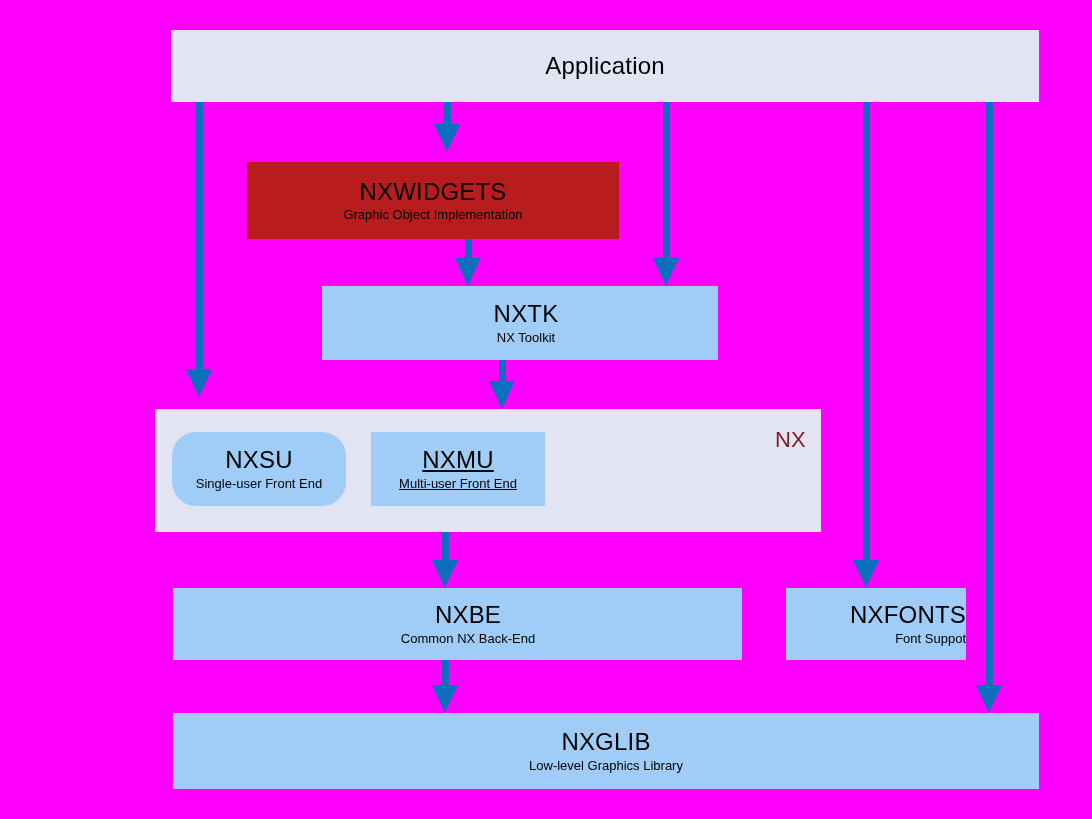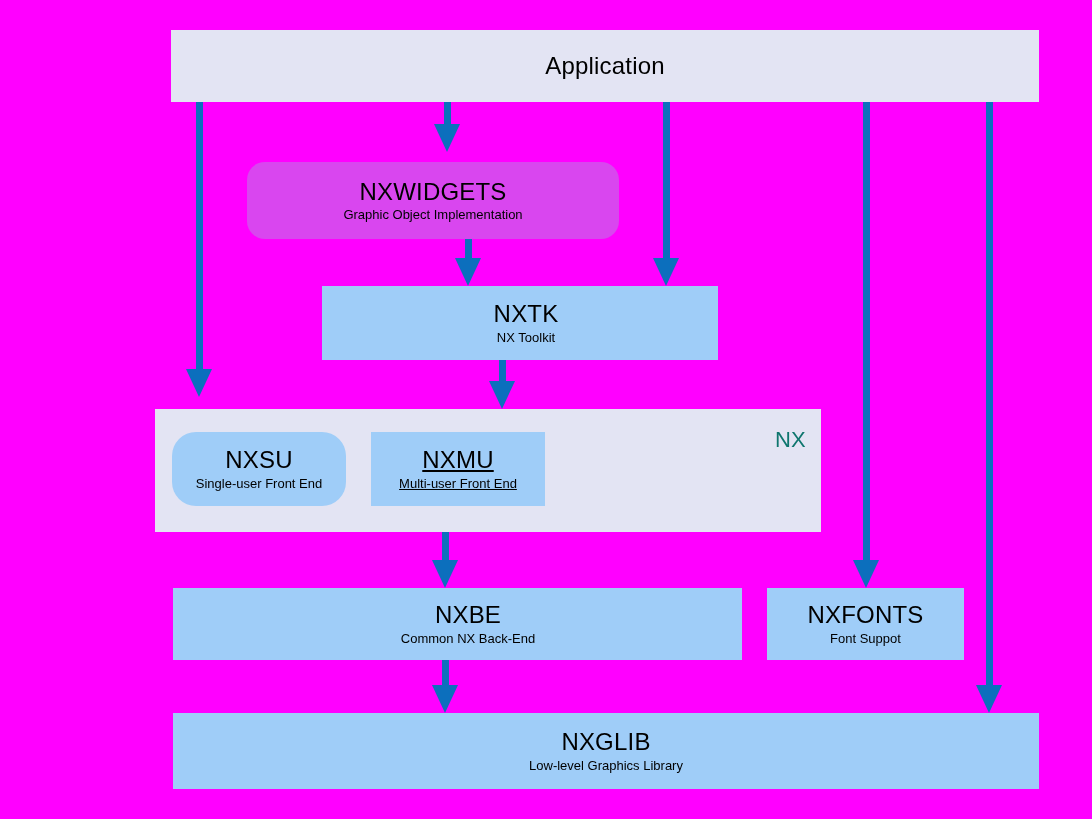--- a/index.html
+++ b/index.html
@@ -41,28 +41,28 @@
     font-weight: 400;
     margin-top: 3px;
     white-space: nowrap;
   }
   .box.single .title {
     font-size: 24px;
   }
 
   
   .fill-lavender { background: #e3e4f3; }
-  .fill-gray     { background: #d946ef; border-radius: 18px; }
+  .fill-gray     { background: #b91c1c; }
   .fill-blue     { background: #9fcdf8; }
 
   
   .group-label {
     position: absolute;
     font-size: 22px;
-    color: #0f766e;
+    color: #7f1d1d;
     white-space: nowrap;
   }
 
   
   .arrow {
     position: absolute;
   }
   .arrow .shaft {
     position: absolute;
     left: 50%;
@@ -160,21 +160,21 @@
     <div class="title">NXMU</div>
     <div class="subtitle">Multi-user Front End</div>
   </div>
 
 
   <div class="box fill-blue" style="left:173px; top:588px; width:569px; height:72px;padding-left:21px;">
     <div class="title">NXBE</div>
     <div class="subtitle">Common NX Back-End</div>
   </div>
 
-  <div class="box fill-blue" style="left:767px; top:588px; width:197px; height:72px;">
+  <div class="box fill-blue" style="left:786px; top:588px; width:180px; height:72px;align-items:flex-end;">
     <div class="title">NXFONTS</div>
     <div class="subtitle">Font Suppot</div>
   </div>
 
   <div class="box fill-blue" style="left:173px; top:713px; width:866px; height:76px;">
     <div class="title">NXGLIB</div>
     <div class="subtitle">Low-level Graphics Library</div>
   </div>
 
 </div>

